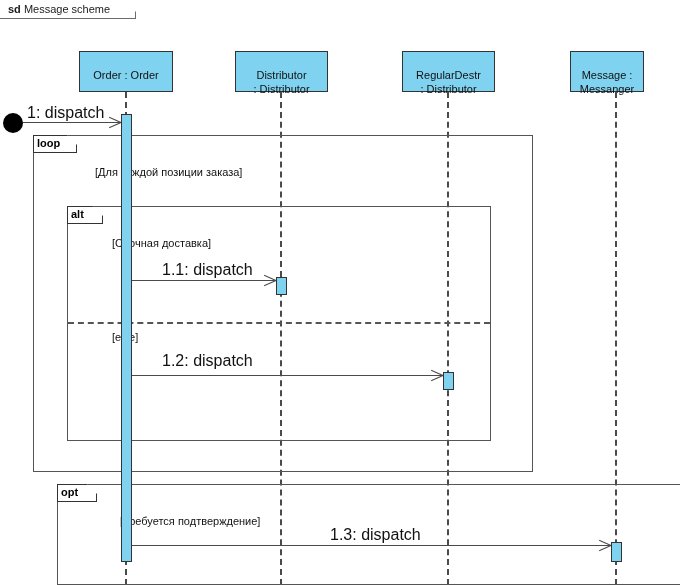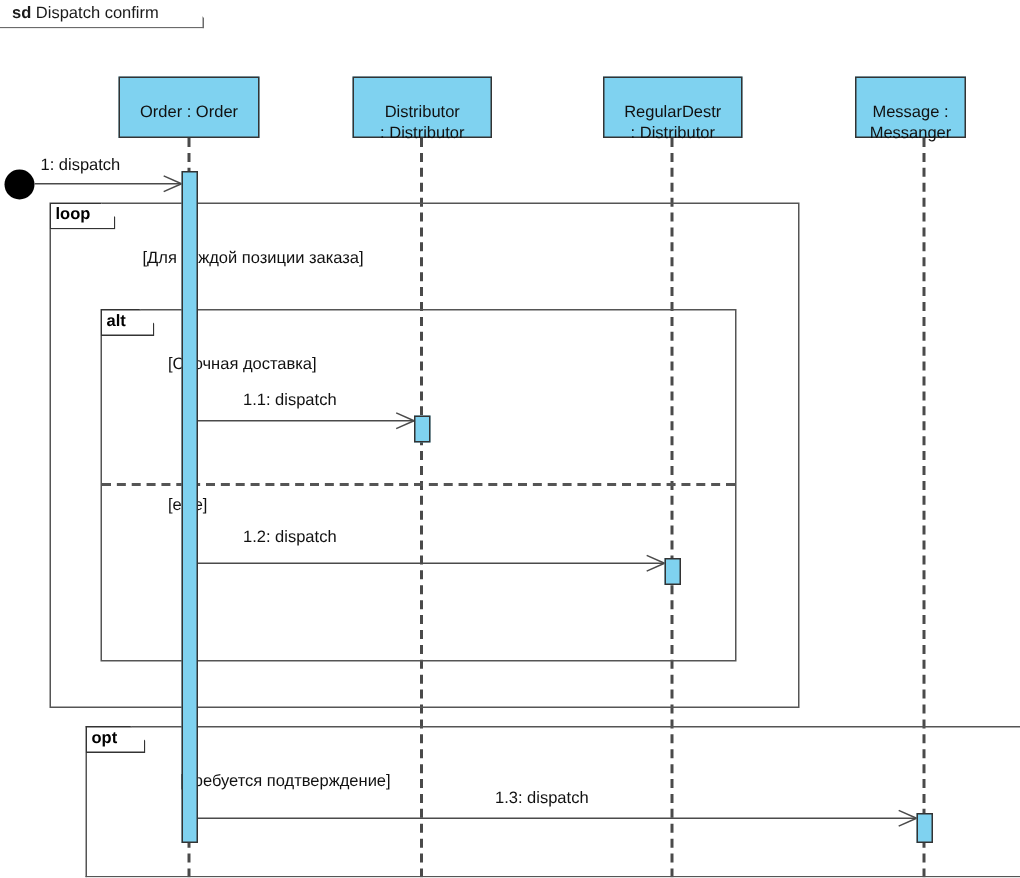--- a/index.html
+++ b/index.html
@@ -113,21 +113,21 @@
   }
 
   
   .msg-line {
     position: absolute;
     height: 0;
     border-top: 1px solid #4a4a4a;
   }
   .msg-label {
     position: absolute;
-    font-size: 11px;
+    font-size: 16px;
     color: #111111;
     white-space: nowrap;
   }
   .arrowhead {
     position: absolute;
     width: 12px;
     height: 14px;
   }
   .arrowhead span {
     position: absolute;
@@ -149,21 +149,21 @@
 </style>
 </head>
 <body>
 
 <div id="canvas">
 
   <div class="frame-tab">
   </div>
   <div class="frame-tab-label">
     <b>sd</b>
-    <span>Dispatch confirm</span>
+    <span>Message scheme</span>
   </div>
 
   <div class="lifeline-head" style="left:79px; top:51px; width:94px; height:41px;">
     <span class="ln">Order : Order</span>
     <span class="ln"></span>
   </div>
 
   <div class="lifeline-head" style="left:235px; top:51px; width:93px; height:41px;">
     <span class="ln">Distributor</span>
     <span class="ln">: Distributor</span>

